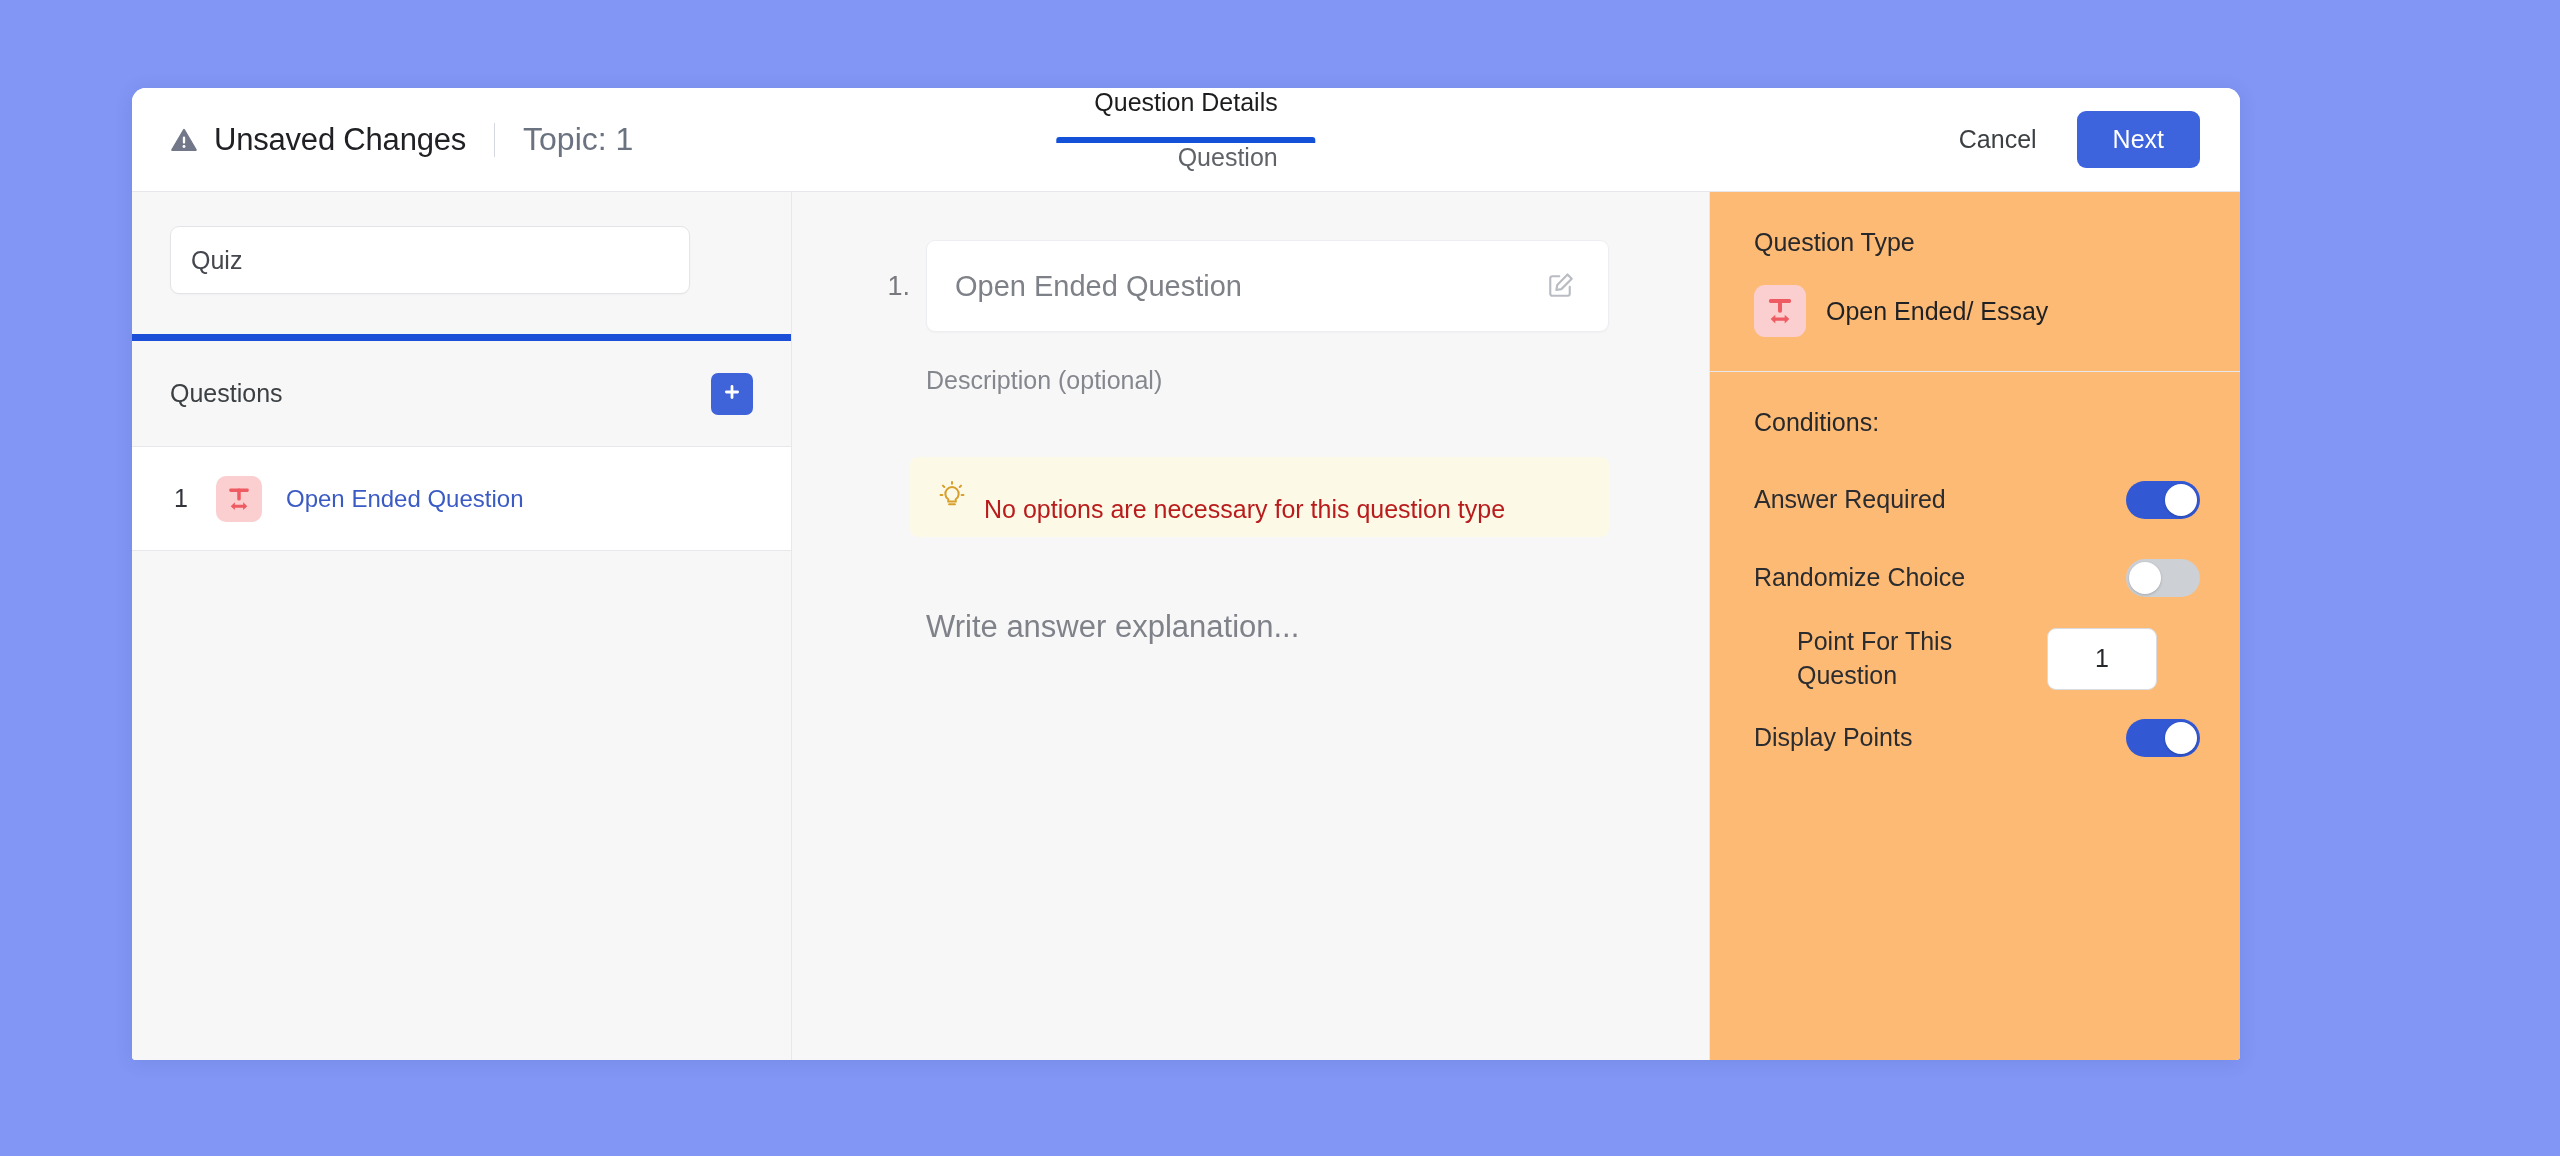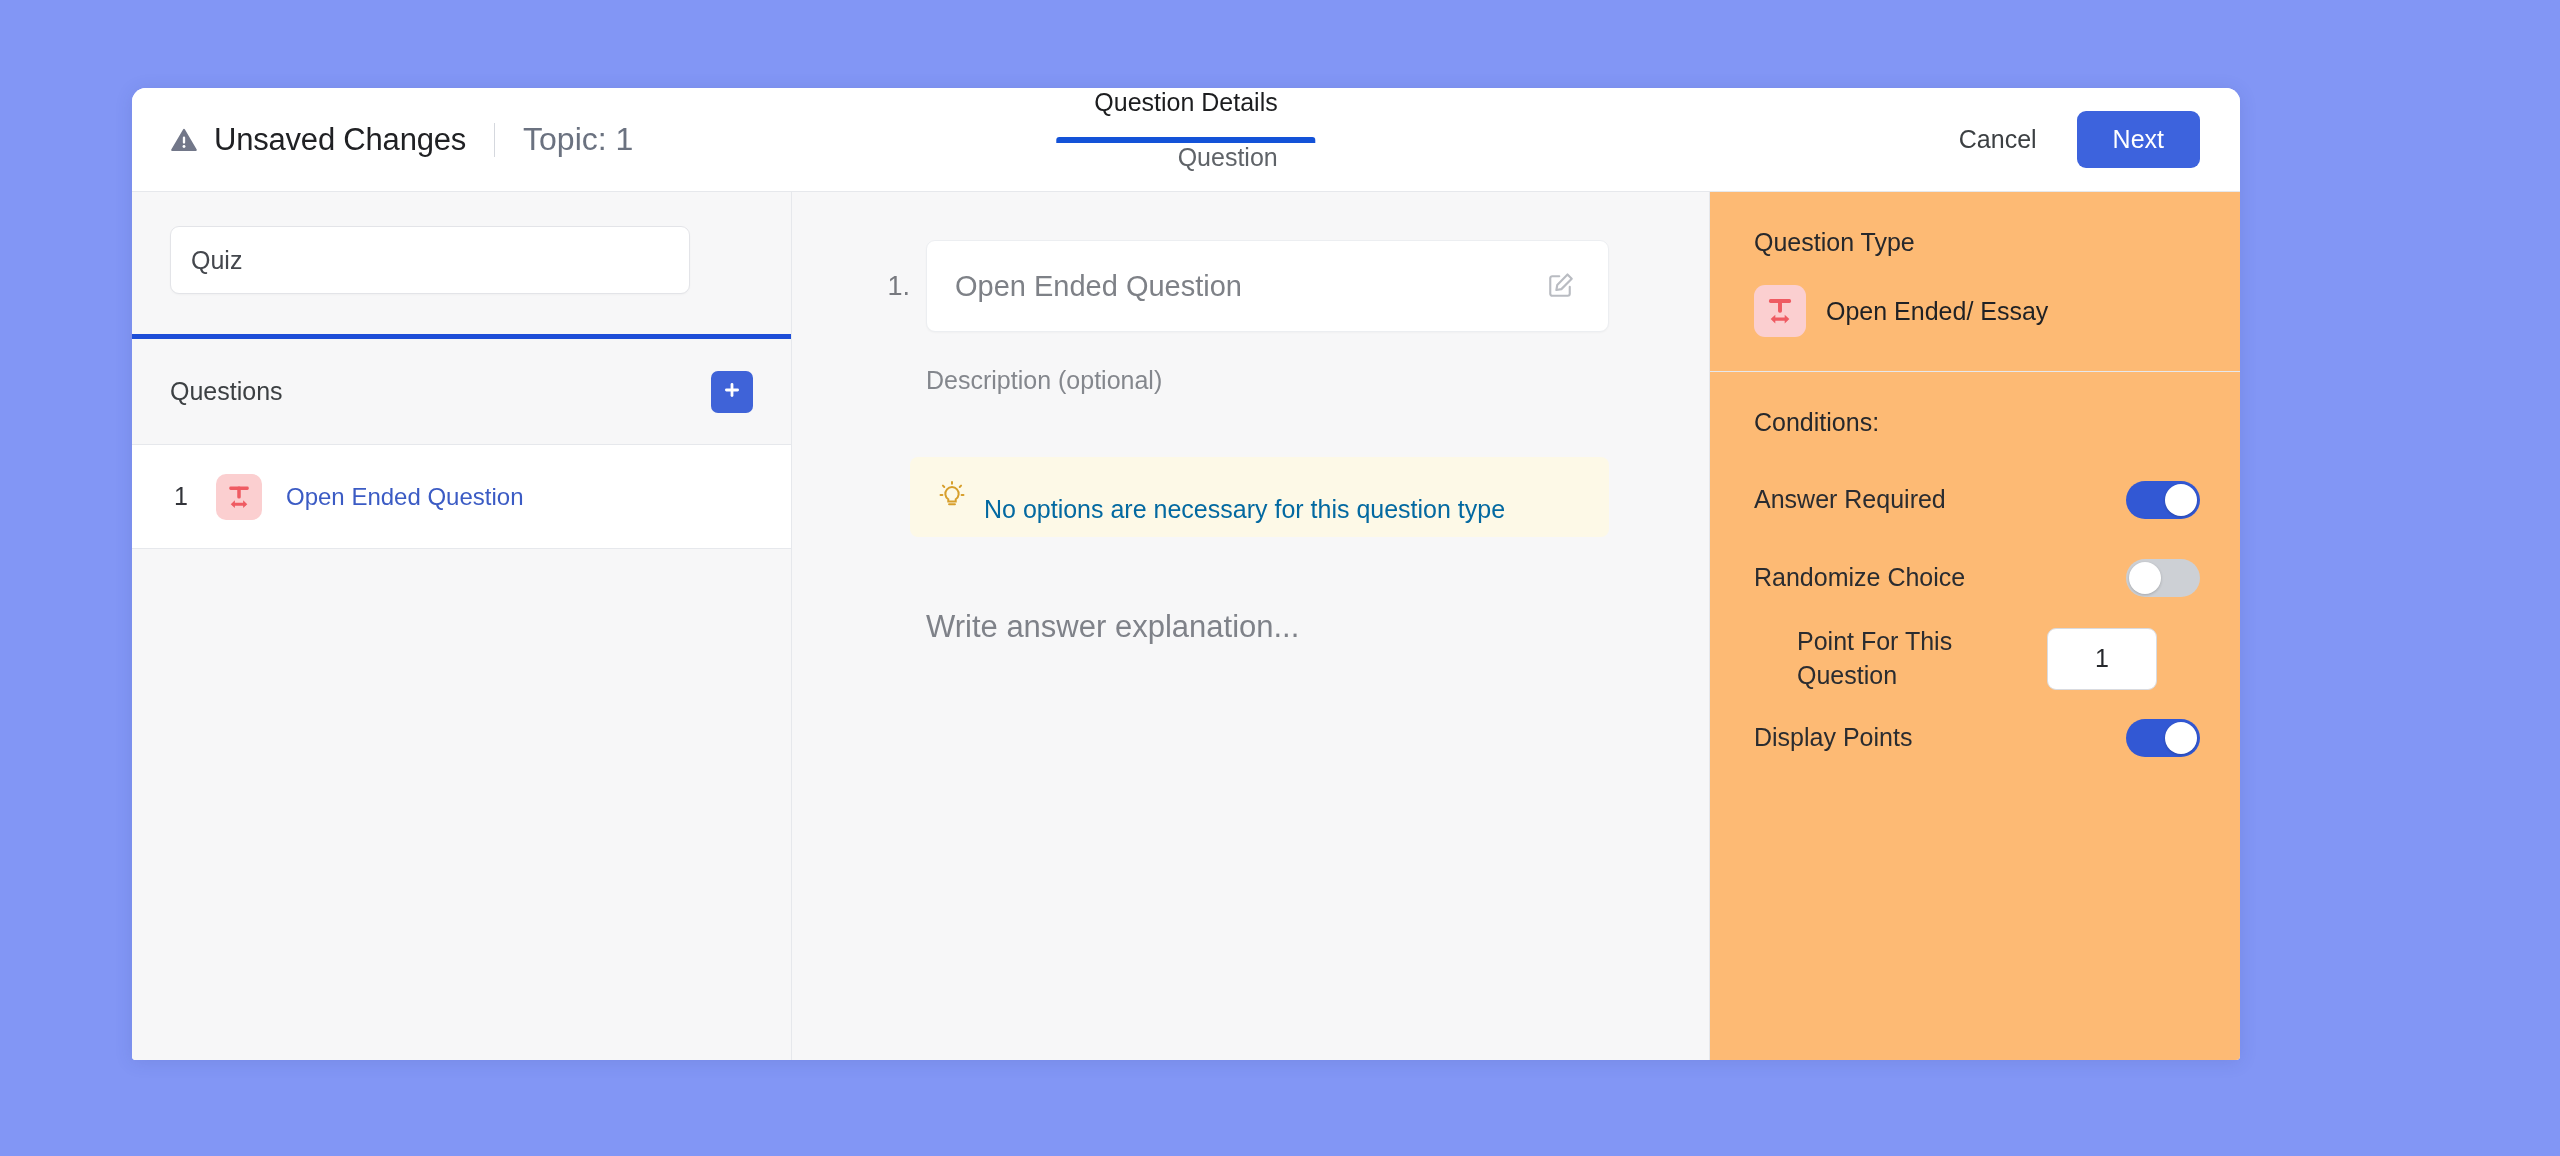--- a/index.html
+++ b/index.html
@@ -151,21 +151,21 @@
     width: 660px;
     flex: 0 0 660px;
     background: #f7f7f8;
     border-right: 1px solid #e6e8ec;
     display: flex;
     flex-direction: column;
   }
 
   .quiz-name-wrap {
     padding: 34px 38px 40px 38px;
-    border-bottom: 5px solid #1d4ed8;
+    border-bottom: 7px solid #1d4ed8;
   }
 
   .quiz-input {
     width: 520px;
     height: 68px;
     background: #ffffff;
     border: 1px solid #e3e4e8;
     border-radius: 9px;
     font-size: 25px;
     color: #44474d;
@@ -312,21 +312,21 @@
     border-radius: 8px;
     height: 80px;
     display: flex;
     align-items: center;
     padding: 0 26px;
     gap: 16px;
   }
 
   .notice-text {
     font-size: 25px;
-    color: #0369a1;
+    color: #b91c1c;
     margin-top: 24px;
   }
 
   .explain-placeholder {
     margin-top: 72px;
     margin-left: 54px;
     font-size: 31px;
     color: #7f8289;
   }
 

